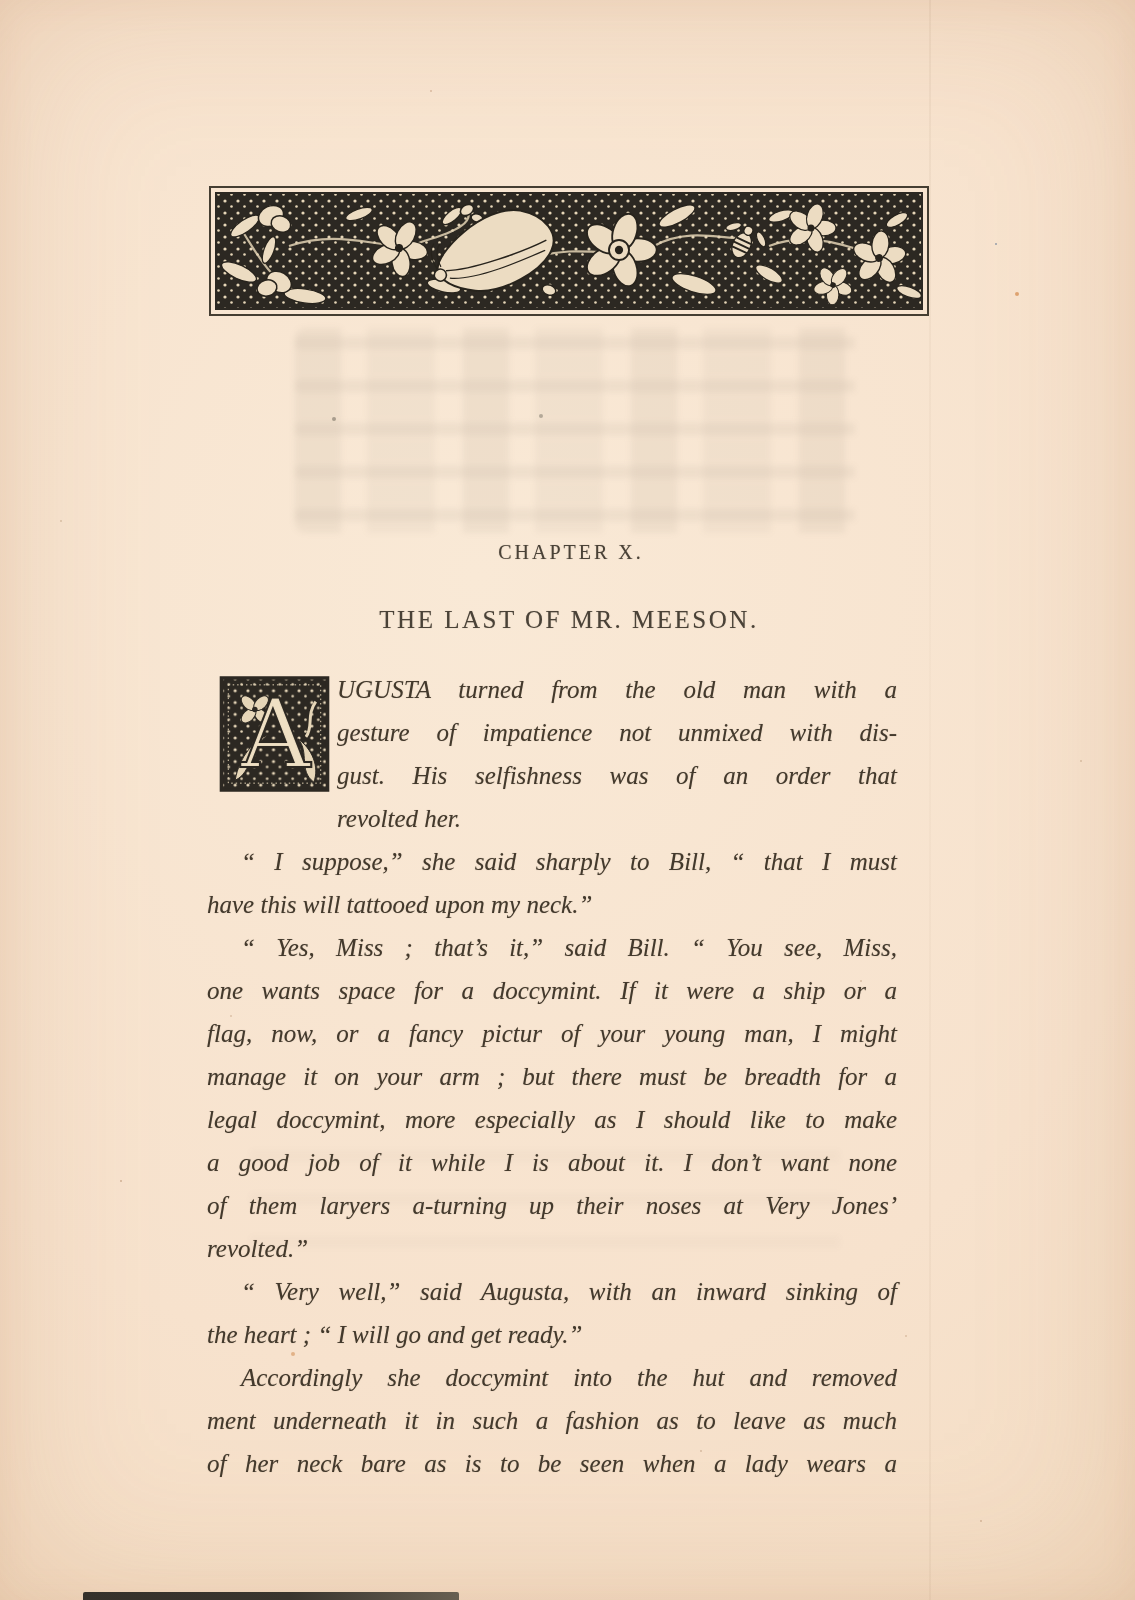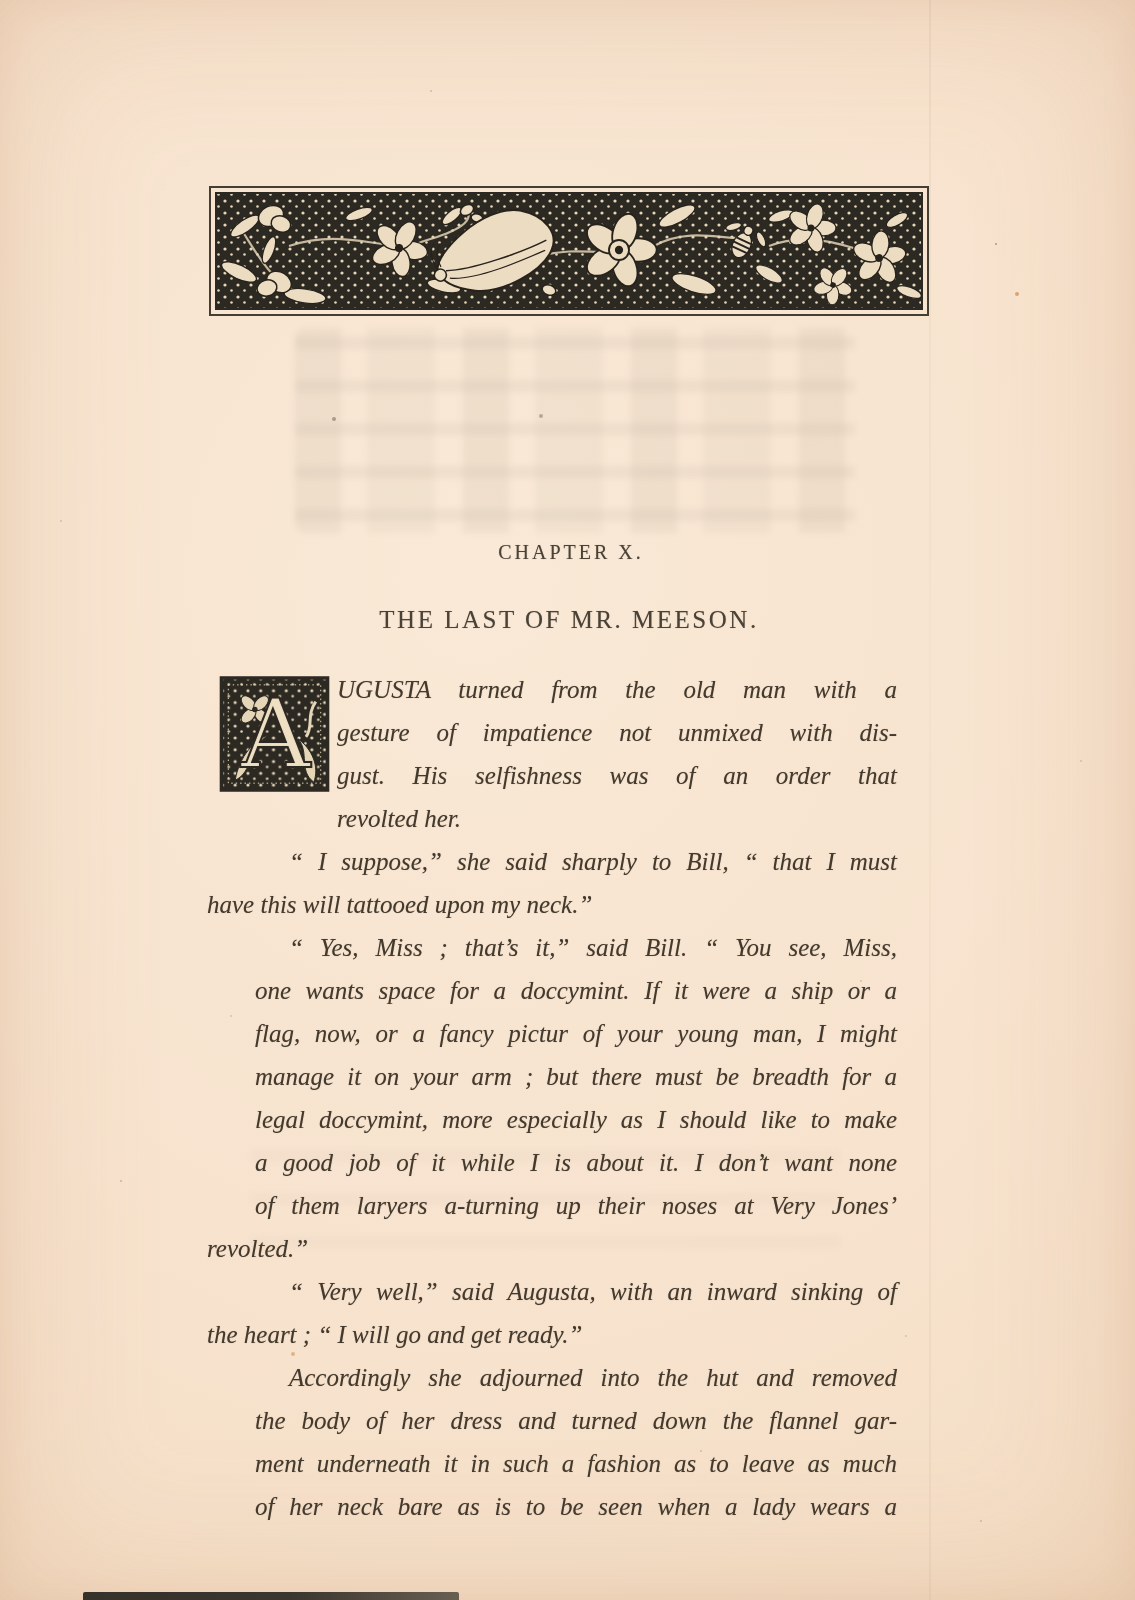--- a/index.html
+++ b/index.html
@@ -62,21 +62,21 @@
   }
   .text-column{
     position:absolute;left:207px;top:668px;width:690px;height:880px;
     color:#43392c;font-size:25px;
     text-shadow:0 0 1px rgba(67,57,44,.35);
   }
   .line{
     height:43px;line-height:43px;white-space:normal;
     text-align:justify;text-justify:inter-word;font-style:italic;
   }
-  .line.just{text-align-last:justify;margin-left:48px;-moz-text-align-last:justify;}
+  .line.just{text-align-last:justify;-moz-text-align-last:justify;}
   .line.capind{margin-left:130px;}
   .line.indent{text-indent:34px;}
   .dropcap{position:absolute;left:12px;top:8px;width:111px;height:116px;}
   .scan-edge{
     position:absolute;left:83px;top:1592px;width:376px;height:8px;
     background:linear-gradient(90deg,#35312b 0%,#3a352e 55%,#675f52 100%);
     border-radius:2px 2px 0 0;
   }
 </style>
 </head>
@@ -245,20 +245,19 @@
       <div class="line just indent">“ Yes, Miss ; that’s it,” said Bill.  “ You see, Miss,</div>
       <div class="line just">one wants space for a doccymint.  If it were a ship or a</div>
       <div class="line just">flag, now, or a fancy pictur of your young man, I might</div>
       <div class="line just">manage it on your arm ; but there must be breadth for a</div>
       <div class="line just">legal doccymint, more especially as I should like to make</div>
       <div class="line just">a good job of it while I is about it.  I don’t want none</div>
       <div class="line just">of them laryers a-turning up their noses at Very Jones’</div>
       <div class="line">revolted.”</div>
       <div class="line just indent">“ Very well,” said Augusta, with an inward sinking of</div>
       <div class="line">the heart ; “ I will go and get ready.”</div>
-      <div class="line just indent">Accordingly she adjourned into the hut and removed</div>
-      <div class="line just">the body of her dress and turned down the flannel gar-</div>
+      <div class="line just indent">Accordingly she doccymint into the hut and removed</div>
       <div class="line just">ment underneath it in such a fashion as to leave as much</div>
       <div class="line just">of her neck bare as is to be seen when a lady wears a</div>
     </div>
 
   <div class="scan-edge"></div>
 </div>
 
 </body></html>

